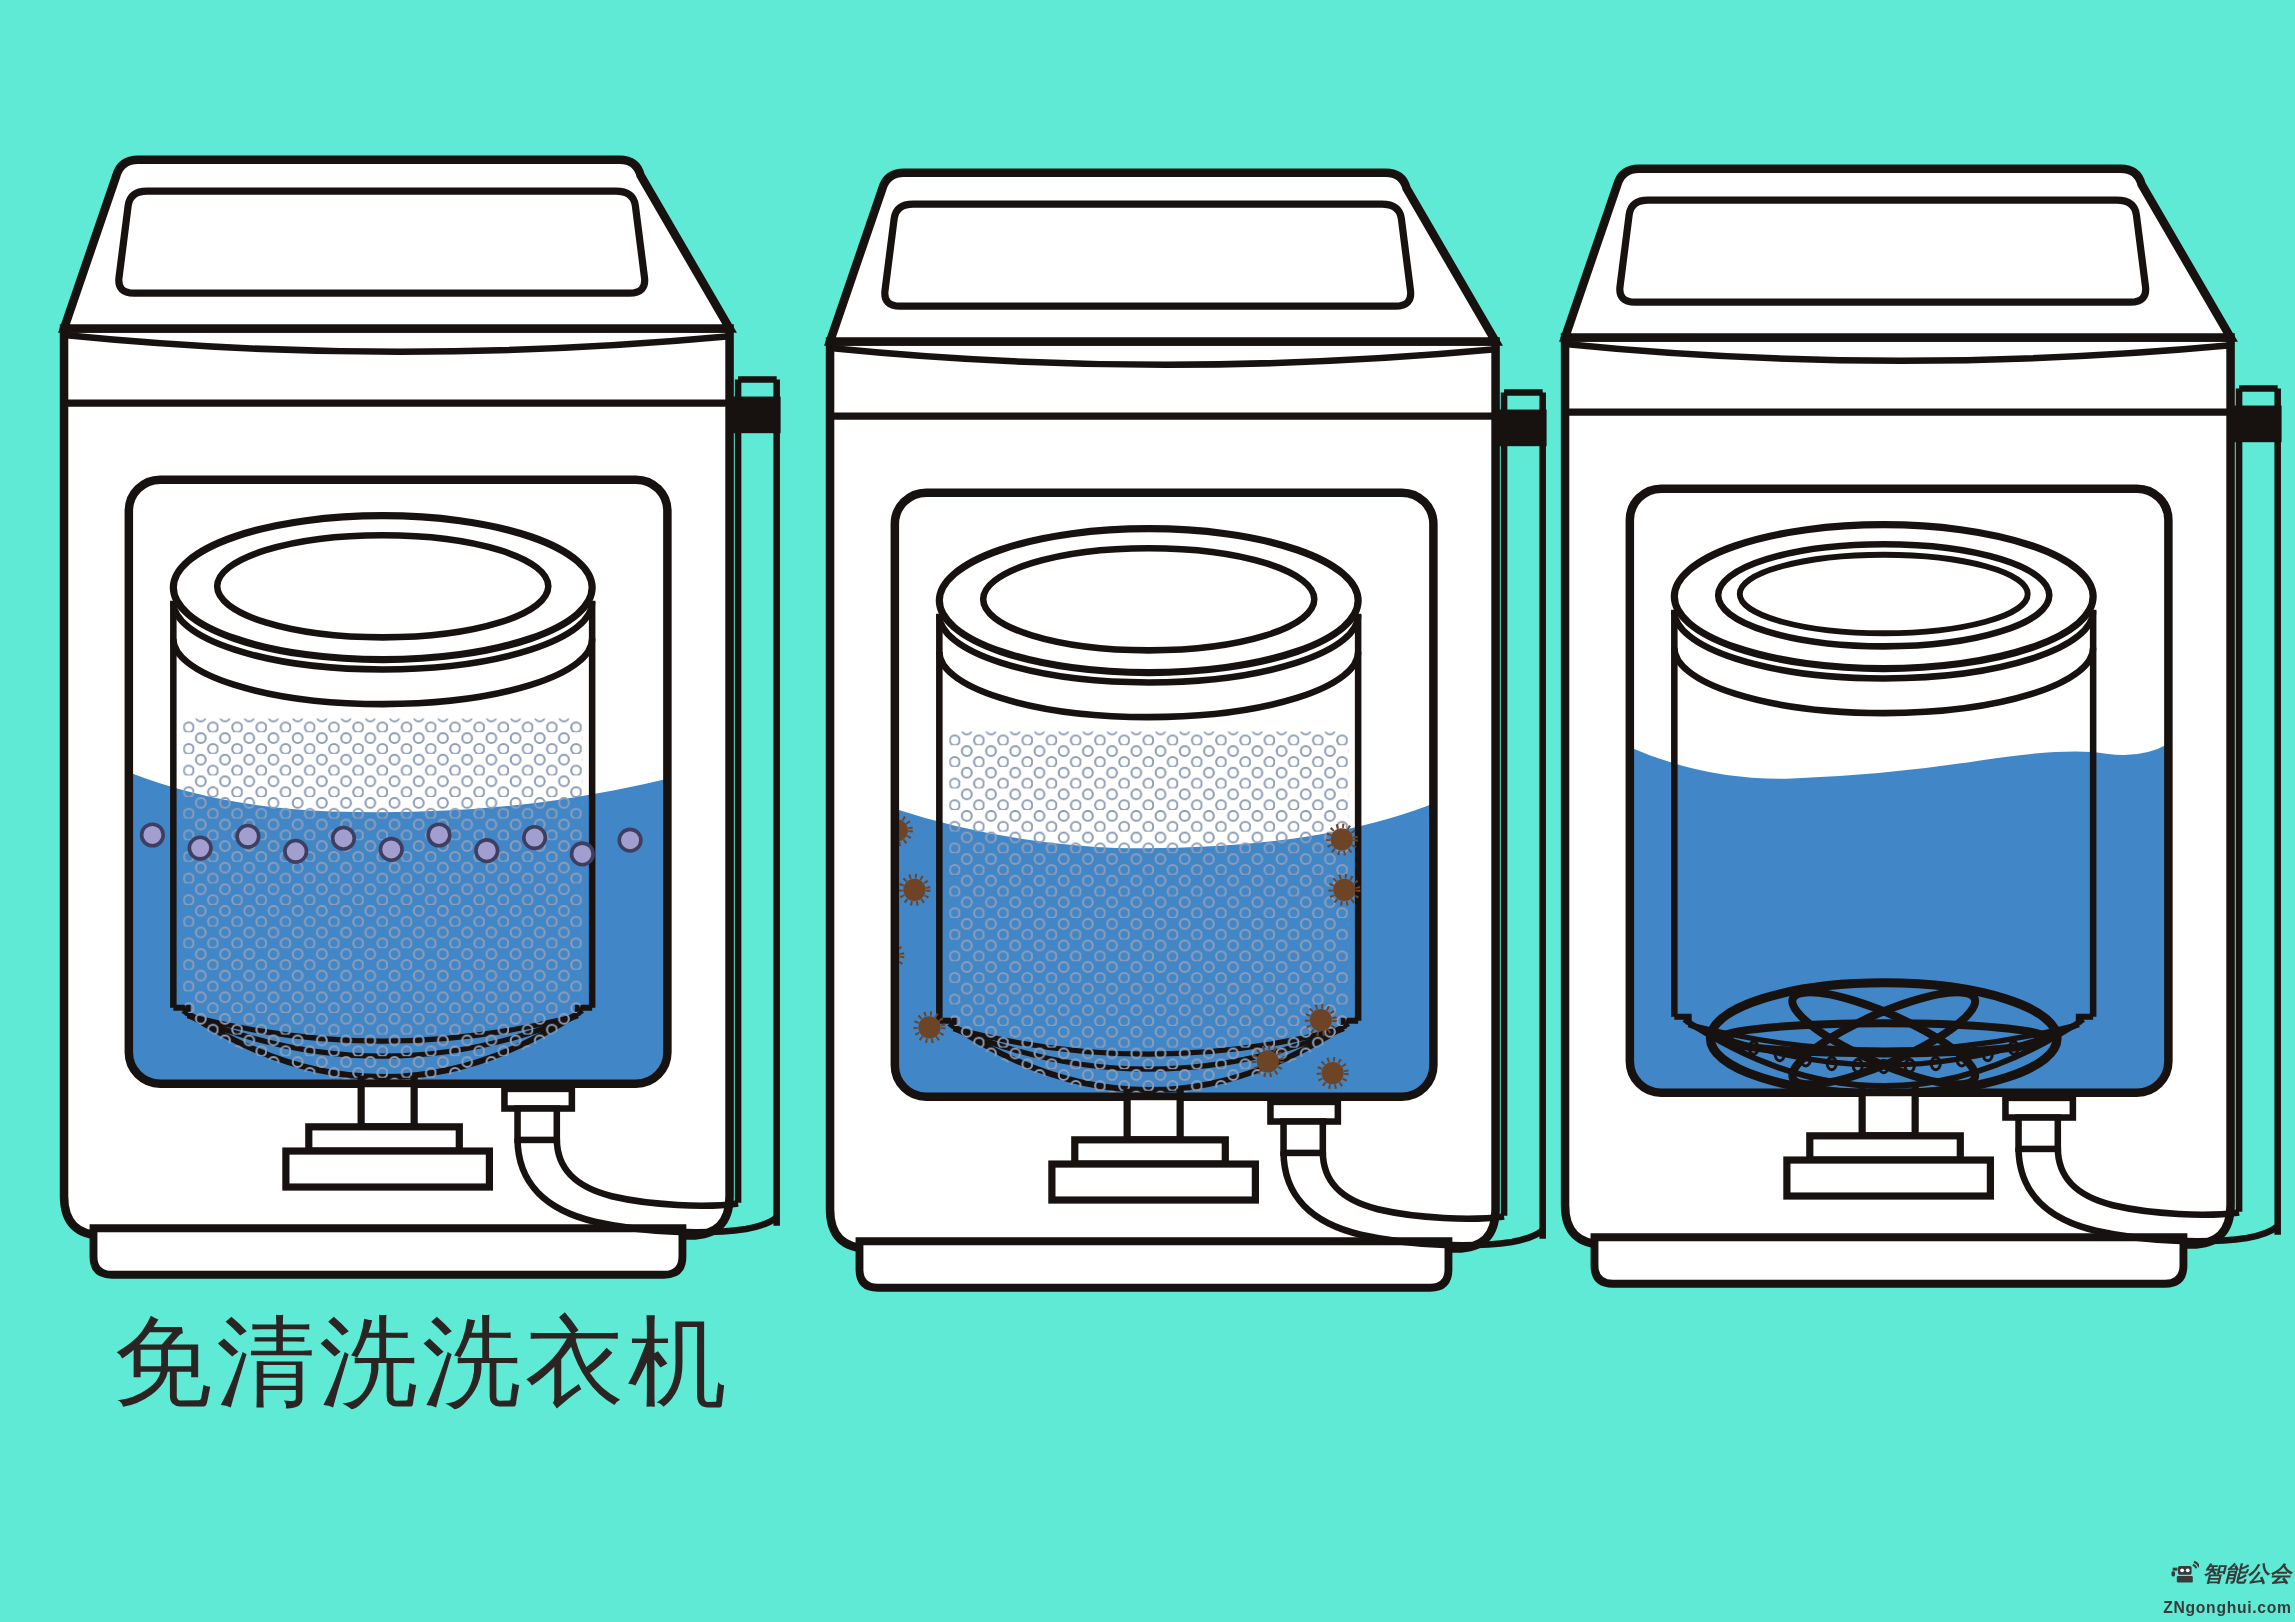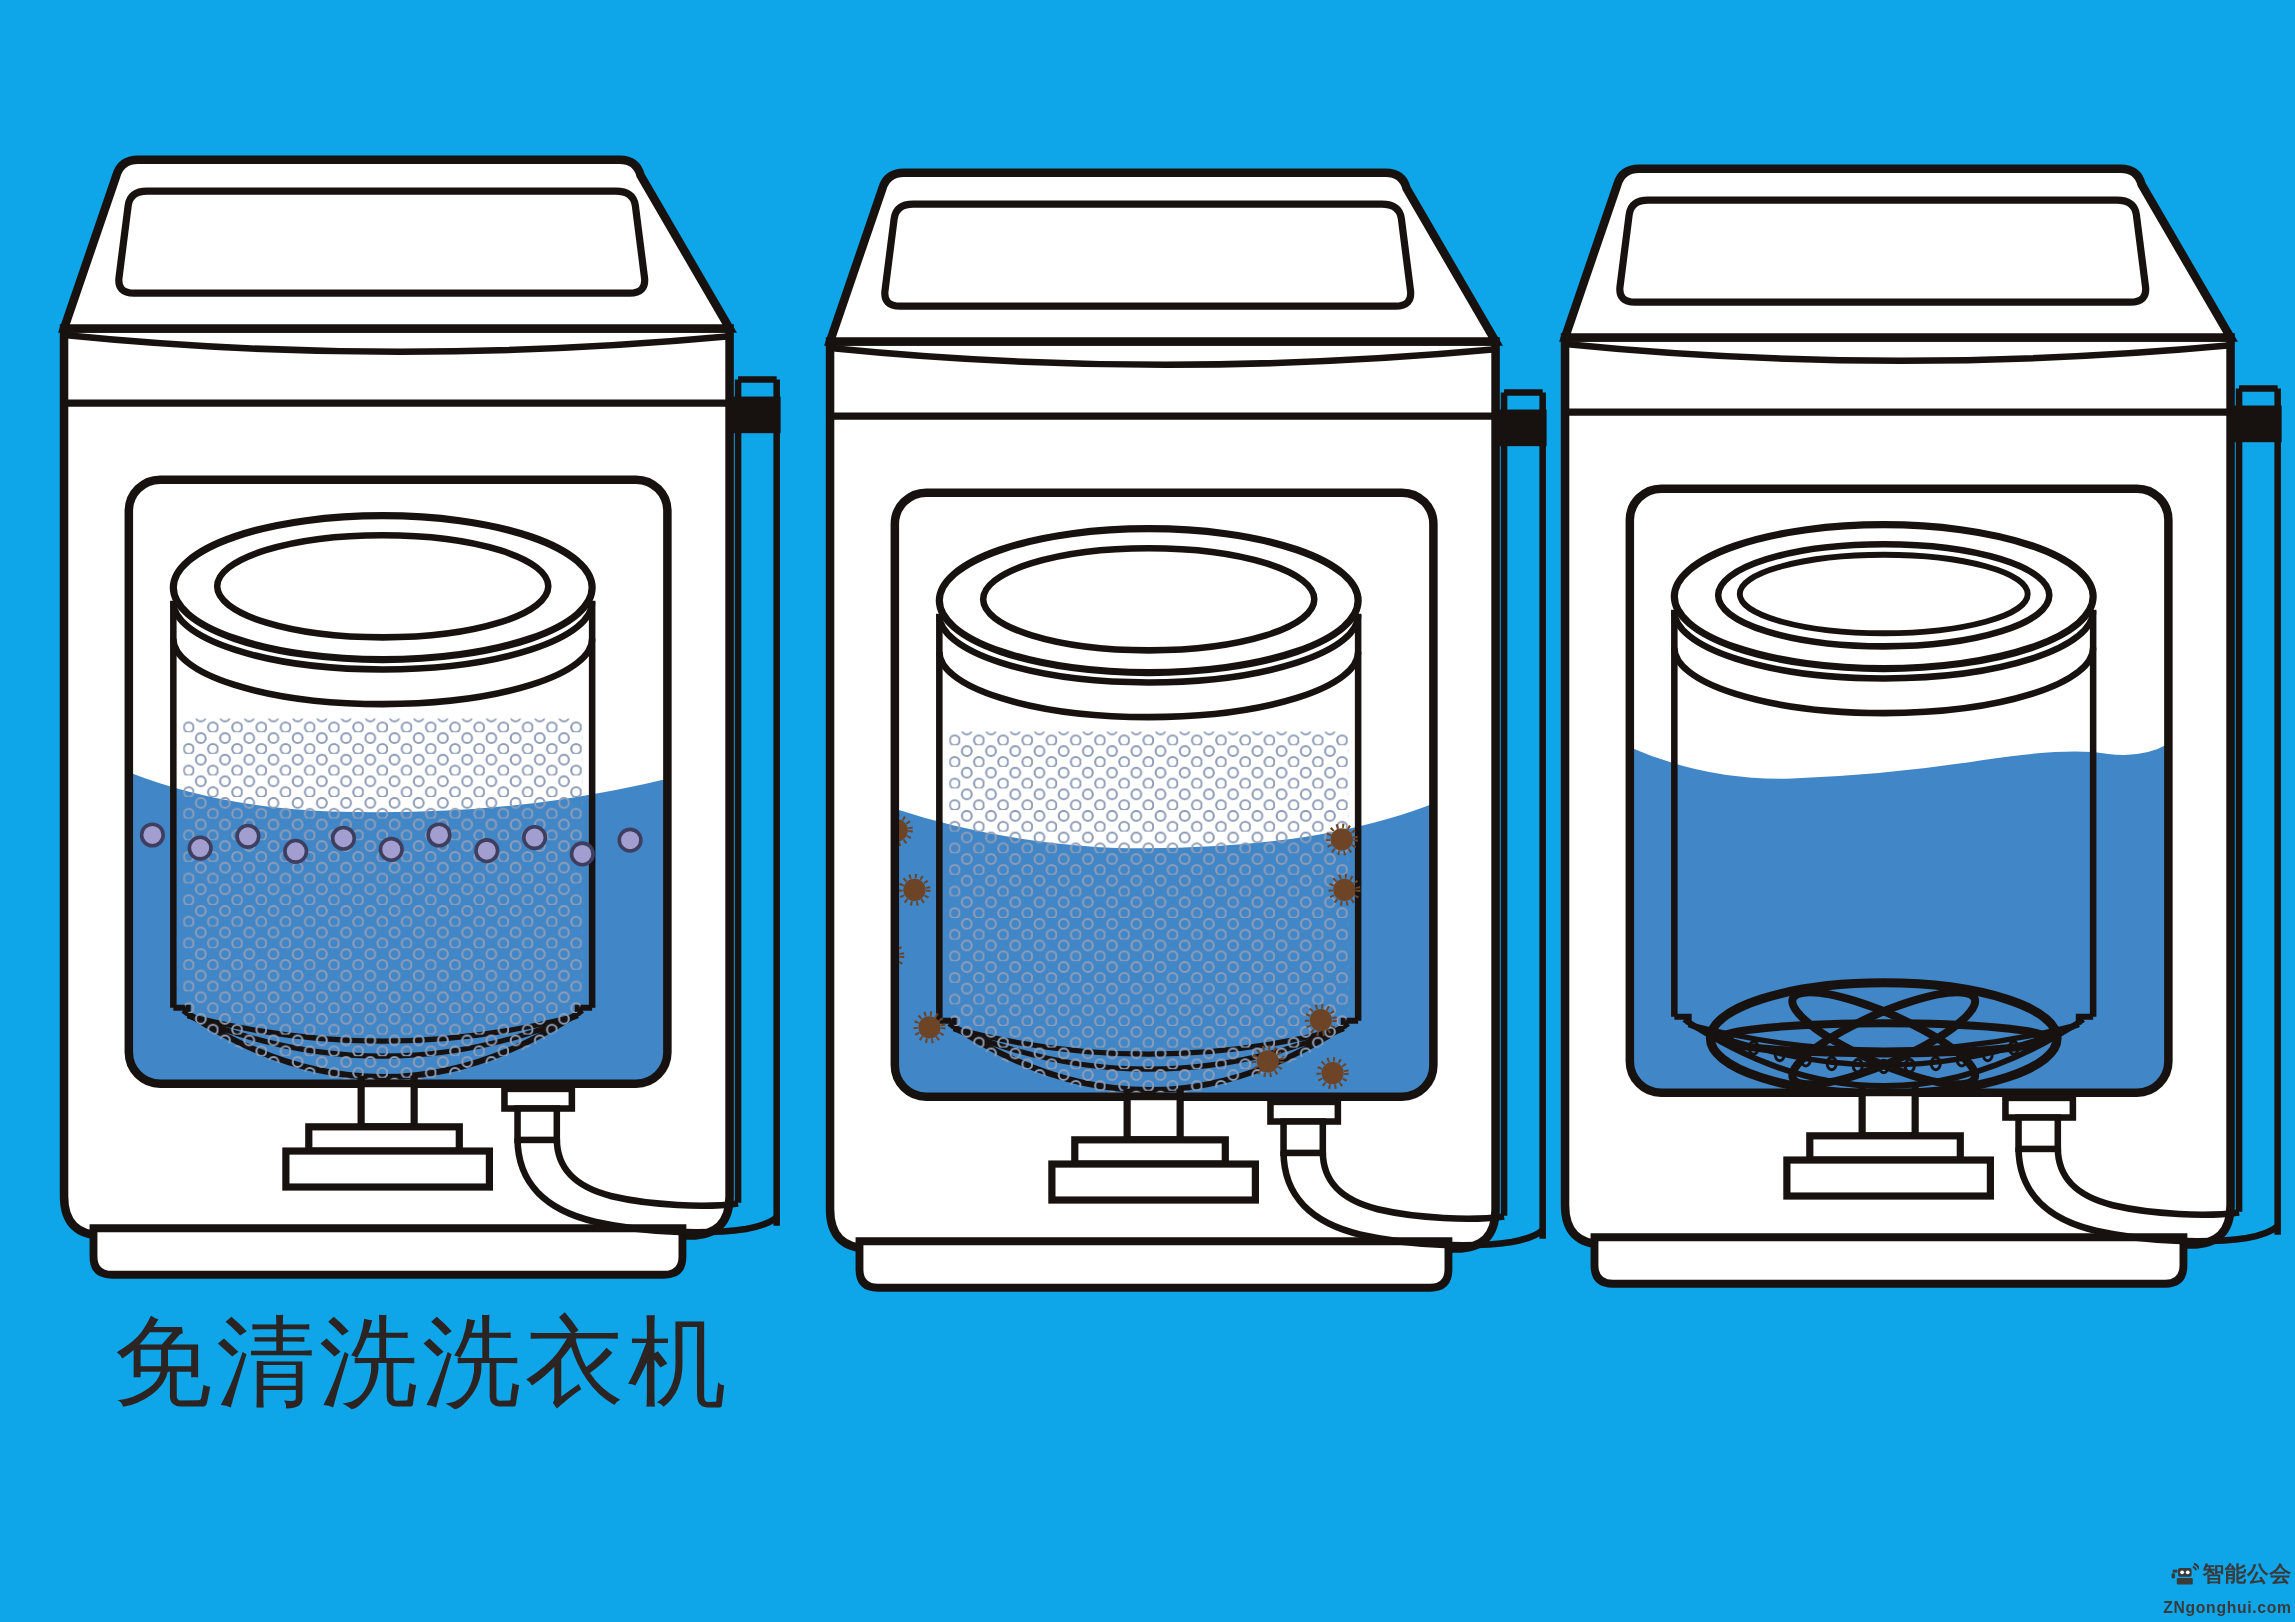--- a/index.html
+++ b/index.html
@@ -1,41 +1,41 @@
 <!DOCTYPE html>
 <html style="font-size:10.5px"><head>
 <meta charset="utf-8">
 <style>
   html,body{margin:0;padding:0;background:#ffffff;}
   .canvas{
     position:relative;
     width:2295px;
     height:1623px;
-    background:#0ea5e9;
+    background:#5eead4;
     overflow:hidden;
     font-family:"Liberation Sans", sans-serif;
   }
   figure.machine{position:absolute;margin:0;padding:0;width:746px;height:1407px;}
   .machine .art{position:absolute;left:0;top:0;width:746px;height:1139px;}
   .machine figcaption{
     position:absolute;left:0;width:746px;
     text-align:center;font-weight:400;color:#2b2422;
     white-space:nowrap;line-height:1.15;
   }
   .m1{left:49px;top:149px;}
   .m1 figcaption{top:1156px;font-size:99px;letter-spacing:3.9px;}
   .m2{left:815px;top:162px;}
   .m2 figcaption{top:1166px;font-size:92px;letter-spacing:2.6px;}
   .m3{left:1550px;top:158px;}
   .m3 figcaption{top:1167px;font-size:92px;letter-spacing:2.6px;}
   .watermark{
     position:absolute;right:3.3px;bottom:6.5px;
     color:#3a3a3a;text-align:center;
   }
-  .wm-row{display:flex;align-items:flex-end;justify-content:flex-end;gap:3.3px;}
+  .wm-row{display:flex;align-items:center;justify-content:flex-end;gap:3.3px;font-style:italic;}
   .wm-brand{font-size:21.6px;font-weight:bold;letter-spacing:0.7px;}
   .wm-domain{font-size:15.7px;font-weight:bold;letter-spacing:0.7px;margin-top:11px;}
 </style>
 </head>
 <body>
 
 <div class="canvas">
 
   <figure class="machine m1">
     <div class="art"><svg viewBox="0 0 1140 1740" width="746" height="1139">

